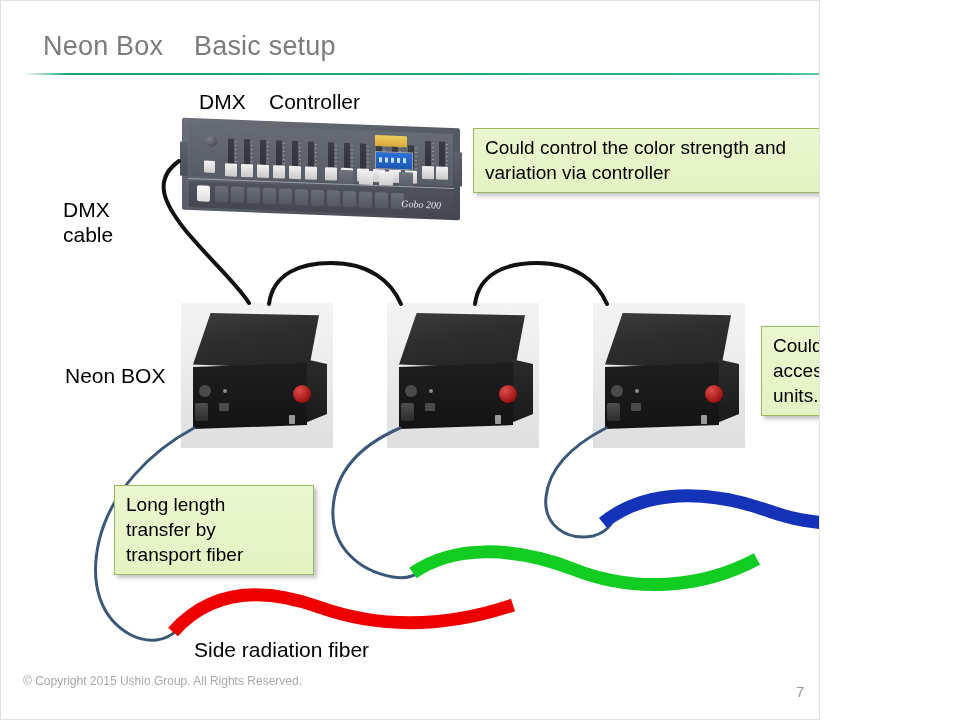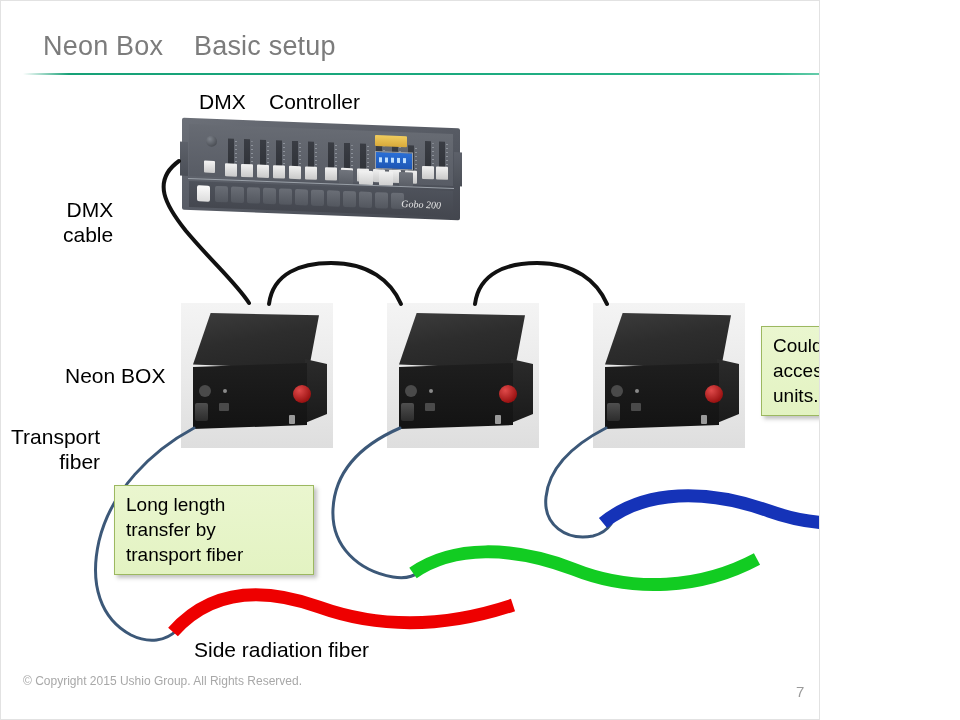--- a/index.html
+++ b/index.html
@@ -39,21 +39,20 @@
     background: linear-gradient(to right, #ffffff 0%, #17a177 5%, #1aa97e 45%, #2eb98c 82%, #ffffff 100%);
   }
 
   
   .label {
     position: absolute;
     color: #000000;
     font-size: 21px;
     line-height: 25px;
     white-space: pre;
-    text-align: right;
   }
   #label-dmx-controller { left: 198px; top: 88px; }
   #label-dmx-cable      { left: 62px;  top: 196px; }
   #label-neon-box       { left: 64px;  top: 362px; }
   #label-transport-fiber{ left: 10px;  top: 423px; }
   #label-side-radiation { left: 193px; top: 636px; }
 
   
   .callout {
     position: absolute;
@@ -396,24 +395,24 @@
 
     <path d="M 412 572 C 452 544, 512 545, 572 568 C 632 592, 700 588, 756 558" fill="none" stroke="#12cc22" stroke-width="13" stroke-linecap="butt"></path>
 
     <path d="M 602 522 C 644 488, 706 488, 768 510 C 830 532, 892 524, 944 492" fill="none" stroke="#1533b8" stroke-width="13" stroke-linecap="butt"></path>
   </svg>
 
   <div class="label" id="label-dmx-controller">DMX    Controller</div>
   <div class="label" id="label-dmx-cable">DMX
 cable</div>
   <div class="label" id="label-neon-box">Neon BOX</div>
-  <div class="label" id="label-transport-fiber">Transport
-fiber</div>
   <div class="label" id="label-side-radiation">Side radiation fiber</div>
 
+  <div class="callout" id="callout-controller">Could control the color strength  and
+variation via controller</div>
   <div class="callout" id="callout-multiunit">Could connect/
 access multiple
 units.</div>
   <div class="callout" id="callout-longlength">Long length
 transfer by
 transport fiber</div>
 
   <div id="footer-copy"><span>© Copyright 2015 Ushio Group.  All Rights Reserved.</span><br></div>
   <div id="page-number">7</div>
   <div id="ushio-logo">USHIO</div>

